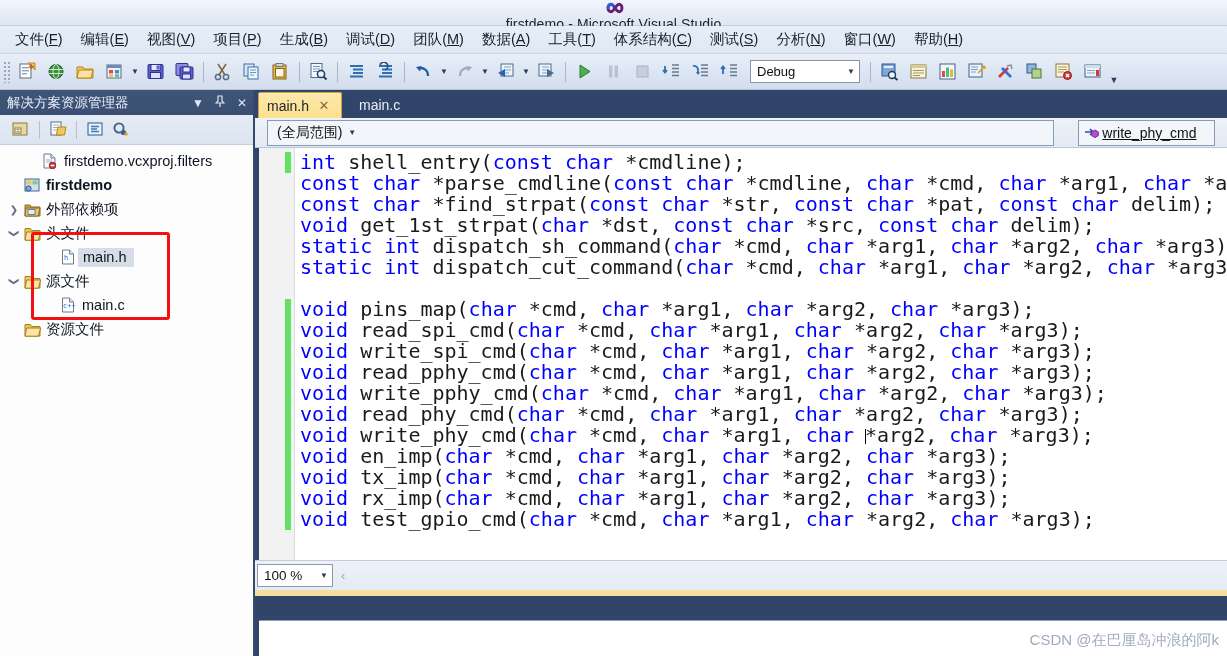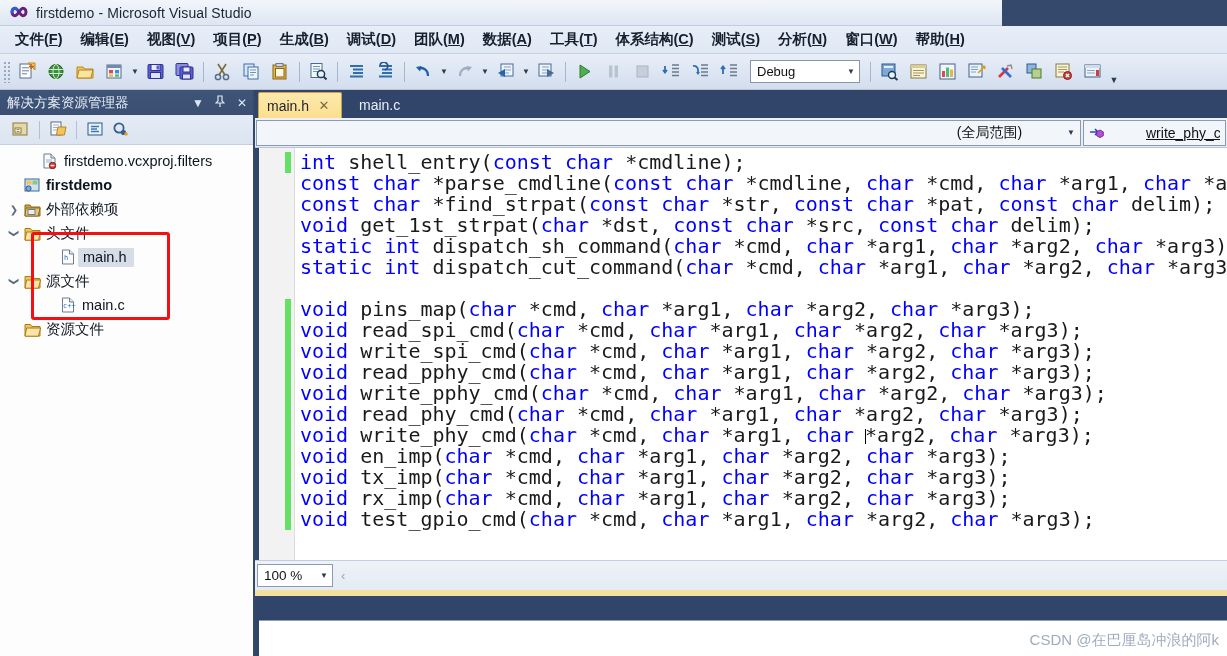--- a/index.html
+++ b/index.html
@@ -12,45 +12,44 @@
   }
   #app {
     position: relative;
     width: 1227px; height: 656px;
     background: #34496b;
     overflow: hidden;
   }
 
   
   .titlebar {
-    position: absolute; left: 0; top: 0; width: 1002px; height: 26px;
+    position: absolute; left: 0; top: 0; width: 1227px; height: 26px;
     background: linear-gradient(to bottom, #f3f6fb 0%, #e7edf6 55%, #dde6f2 100%);
     border-bottom: 1px solid #c3cede;
-    display: flex; align-items: center;
+    display: flex; align-items: center; flex-direction: column;
   }
   .vs-logo {
     width: 22px; height: 18px; margin-left: 8px; margin-right: 6px;
     position: relative;
   }
   .vs-logo svg { display: block; }
   .titlebar .title {
     font-size: 14px; color: #1c2433; letter-spacing: .1px;
   }
 
   
   .menubar {
     position: absolute; left: 0; top: 26px; width: 1227px; height: 28px;
     background: linear-gradient(to bottom, #e8eef8 0%, #dfe8f4 100%);
     border-bottom: 1px solid #c9d3e2;
     display: flex; align-items: center; padding-left: 6px;
   }
   .menubar .mi {
     font-size: 14.5px; color: #17202e; padding: 14px 9px; white-space: nowrap;
     cursor: default;
-    font-weight: bold;
   }
   .menubar .mi u { text-decoration: underline; }
 
   
   .toolbar {
     position: absolute; left: 0; top: 54px; width: 1227px; height: 36px;
     background: linear-gradient(to bottom, #e9eff8 0%, #dde6f3 50%, #d3dded 100%);
     border-bottom: 1px solid #b8c4d6;
     display: flex; align-items: center;
   }
@@ -148,22 +147,22 @@
     left: 96px; background: transparent; color: #e9eef7;
   }
   .navbar {
     position: absolute; left: 0; top: 28px; width: 972px; height: 30px;
     background: linear-gradient(to bottom,#eef2f8,#e3eaf4);
     border-bottom: 1px solid #b9c6d8;
     display: flex; align-items: center; padding: 2px 0;
   }
   .navcombo {
     height: 26px; background: #f2f5fa; border: 1px solid #8c9ab0;
-    display: flex; align-items: center; justify-content: flex-end;
-    padding: 0 5px 0 9px; font-size: 14px; color: #111; margin: 0 1px; gap: 39px;
+    display: flex; align-items: center; justify-content: flex-start;
+    padding: 0 5px 0 9px; font-size: 14px; color: #111; margin: 0 12px;
   }
   .navcombo .arr { font-size: 8px; color:#2b3a50; padding-left:6px;}
   #nav-scope { width: 826px; }
   #nav-member { width: 143px; background:#f2f5fa; padding-left: 3px; text-decoration: underline;}
   #nav-member .mico { width: 20px; flex:none; display:flex; align-items:center; justify-content:center;}
   #nav-member .mlbl { flex:1; overflow:hidden; white-space:nowrap; }
 
   .code-area {
     position: absolute; left: 0; top: 58px; width: 972px; height: 412px;
     background: #ffffff; border-left: 4px solid #31456a;

